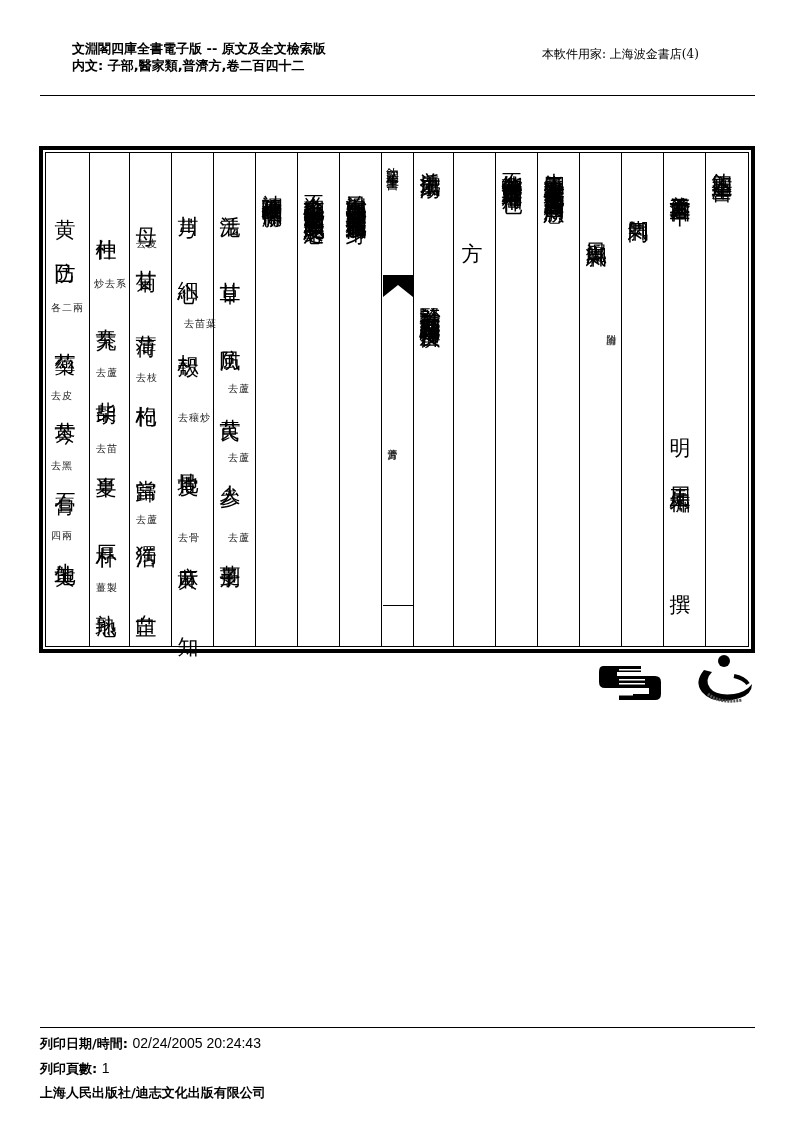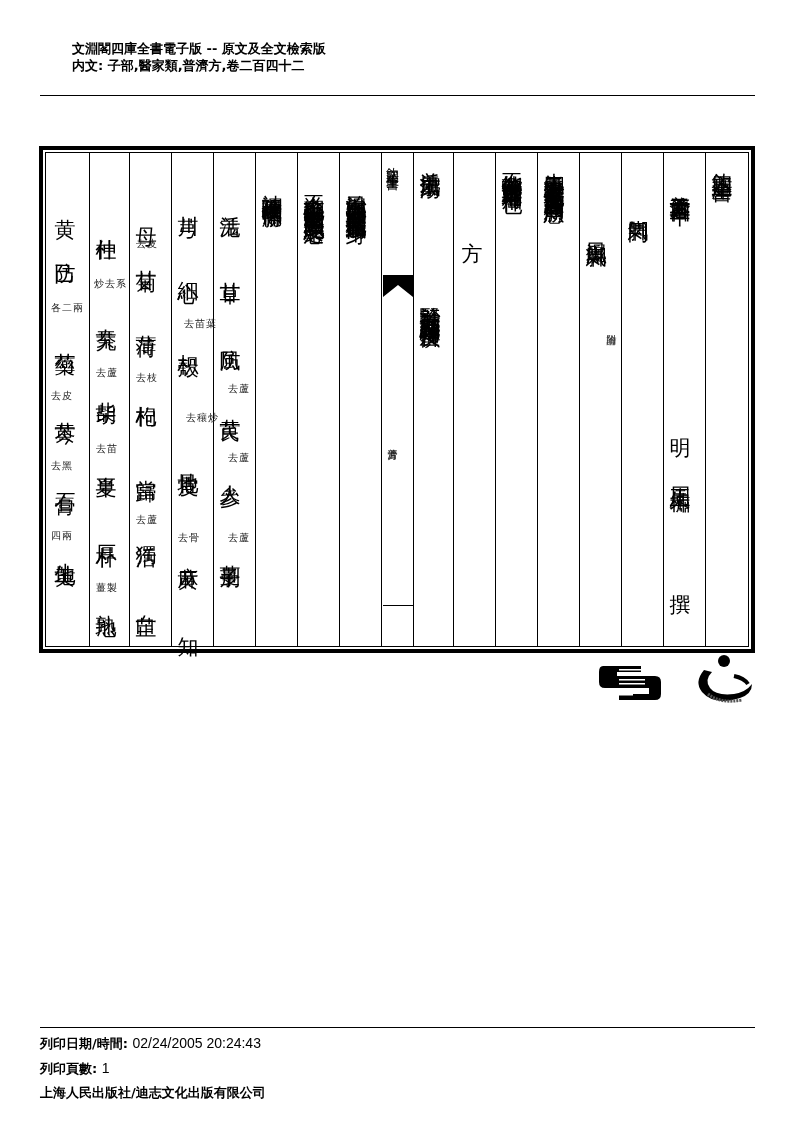--- a/index.html
+++ b/index.html
@@ -32,20 +32,21 @@
   .ftr .latin { font-family: "Liberation Sans", sans-serif; font-weight: normal; font-size: 14px; }
 </style>
 </head>
 <body>
 
 <div class="hdr-left">
   <div>文淵閣四庫全書電子版 -- 原文及全文檢索版</div>
   <div><span>内文: </span><span>子部,醫家類,普濟方,卷二百四十二</span></div>
 </div>
 <div class="hdr-right">
+  <div>本軟件用家: 上海波金書店(4)</div>
 </div>
 <div class="hdr-rule"></div>
 
 <div class="frame-outer"></div>
 <div class="frame-inner"></div>
 
 <div class="col div" style="left:705px;width:1px;"></div>
 <div class="col div" style="left:663px;width:1px;"></div>
 <div class="col div" style="left:621px;width:1px;"></div>
 <div class="col div" style="left:579px;width:1px;"></div>
@@ -103,21 +104,21 @@
 <div class="vt big" style="left:218px;top:402px;">黄芪</div>
 <div class="vt sm" style="left:228px;top:452px;writing-mode:horizontal-tb;">去蘆</div>
 <div class="vt big" style="left:218px;top:468px;">人參</div>
 <div class="vt sm" style="left:228px;top:532px;writing-mode:horizontal-tb;">去蘆</div>
 <div class="vt big" style="left:218px;top:548px;">蔓荆子</div>
 
 <div class="vt big" style="left:176px;top:199px;">川芎</div>
 <div class="vt big" style="left:176px;top:265px;">細心</div>
 <div class="vt sm" style="left:184px;top:318px;writing-mode:horizontal-tb;">去苗葉</div>
 <div class="vt big" style="left:176px;top:338px;">枳殼</div>
-<div class="vt sm" style="left:178px;top:412px;writing-mode:horizontal-tb;margin-left:8px;">去穰炒</div>
+<div class="vt sm" style="left:178px;top:412px;writing-mode:horizontal-tb;">去穰炒</div>
 <div class="vt big" style="left:176px;top:456px;">地骨皮</div>
 <div class="vt sm" style="left:178px;top:532px;writing-mode:horizontal-tb;">去骨</div>
 <div class="vt big" style="left:176px;top:550px;">麻黄</div>
 <div class="vt big" style="left:176px;top:620px;">知</div>
 
 <div class="vt big" style="left:134px;top:210px;">母</div>
 <div class="vt sm" style="left:136px;top:238px;writing-mode:horizontal-tb;">去皮</div>
 <div class="vt big" style="left:134px;top:253px;">甘菊</div>
 <div class="vt big" style="left:134px;top:318px;">薄荷</div>
 <div class="vt sm" style="left:136px;top:372px;writing-mode:horizontal-tb;">去枝</div>

